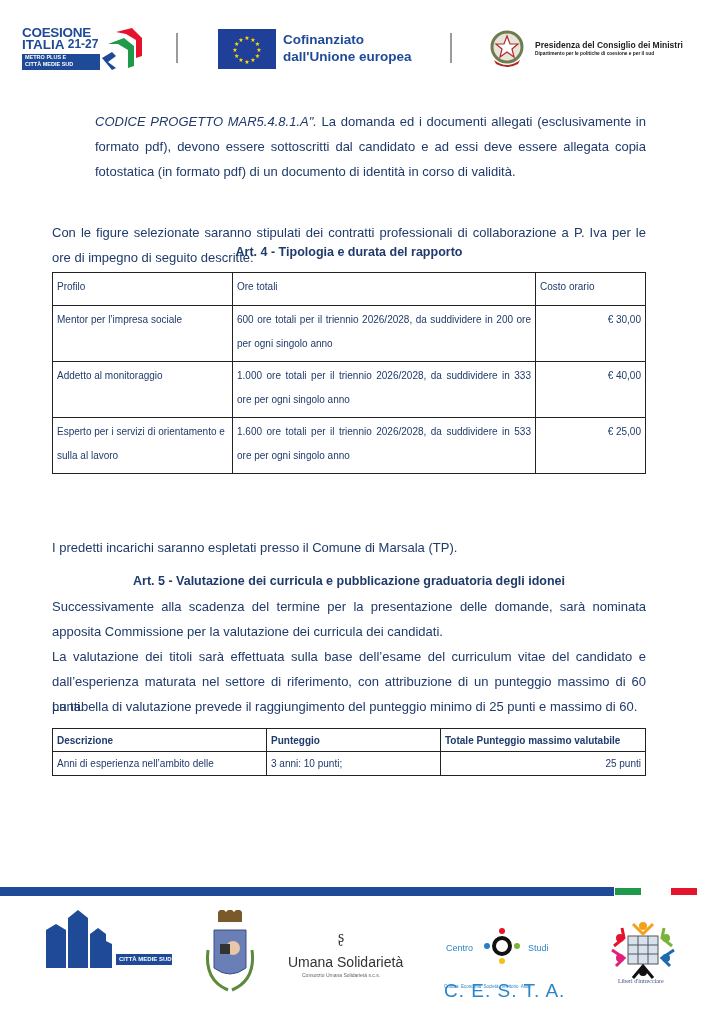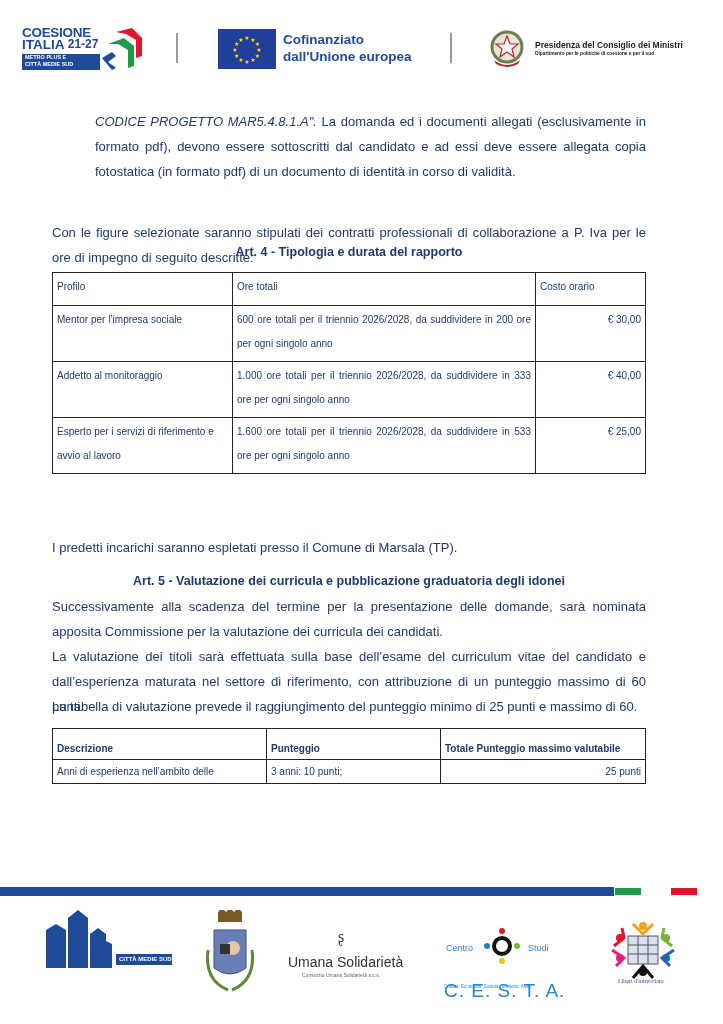--- a/index.html
+++ b/index.html
@@ -23,21 +23,21 @@
   
   .p { font-size:13px; line-height:25px; color:#1f3a6b; text-align:justify; }
   .h { font-size:12.5px; font-weight:bold; color:#1f3a6b; text-align:center; }
 
   table { border-collapse:collapse; font-size:10px; color:#1f3a6b; }
   td { border:1.5px solid #222; vertical-align:top; padding:2px 4px; line-height:24px; }
   .right { text-align:right; }
   .just { text-align:justify; text-align-last:left; }
 
   .t2 td { line-height:21px; padding:1px 4px; }
-  .t2 .hd td { font-weight:bold; line-height:15px; padding-top:12px; padding-bottom:3px; }
+  .t2 .hd td { font-weight:bold; line-height:15px; padding-top:4px; padding-bottom:3px; }
 
   
   .bar-blue { left:0; top:887px; width:614px; height:9px; background:#1e4a97; }
   .bar-green { left:615px; top:888px; width:26px; height:7px; background:#1f9a4a; }
   .bar-red { left:671px; top:888px; width:26px; height:7px; background:#e3142c; }
 </style>
 </head>
 <body>
 
 <div class="abs hdr-coesione">
@@ -106,21 +106,21 @@
     <td>Mentor per l’impresa sociale</td>
     <td class="just">600 ore totali per il triennio 2026/2028, da suddividere in 200 ore per ogni singolo anno</td>
     <td class="right">€ 30,00</td>
   </tr>
   <tr style="height:56px">
     <td>Addetto al monitoraggio</td>
     <td class="just">1.000 ore totali per il triennio 2026/2028, da suddividere in 333 ore per ogni singolo anno</td>
     <td class="right">€ 40,00</td>
   </tr>
   <tr style="height:56px">
-    <td>Esperto per i servizi di riferimento e avvio al lavoro</td>
+    <td>Esperto per i servizi di orientamento e sulla al lavoro</td>
     <td class="just">1.600 ore totali per il triennio 2026/2028, da suddividere in 533 ore per ogni singolo anno</td>
     <td class="right">€ 25,00</td>
   </tr>
 </tbody>
   </table>
 
 <div class="abs p" style="left:52px;top:535px;width:594px;">I predetti incarichi saranno espletati presso il Comune di Marsala (TP).</div>
 
 <div class="abs h" style="left:52px;top:574px;width:594px;">Art. 5 - Valutazione dei curricula e pubblicazione graduatoria degli idonei</div>
 <div class="abs p" style="left:52px;top:594px;width:594px;">Successivamente alla scadenza del termine per la presentazione delle domande, sarà nominata apposita Commissione per la valutazione dei curricula dei candidati.</div>

